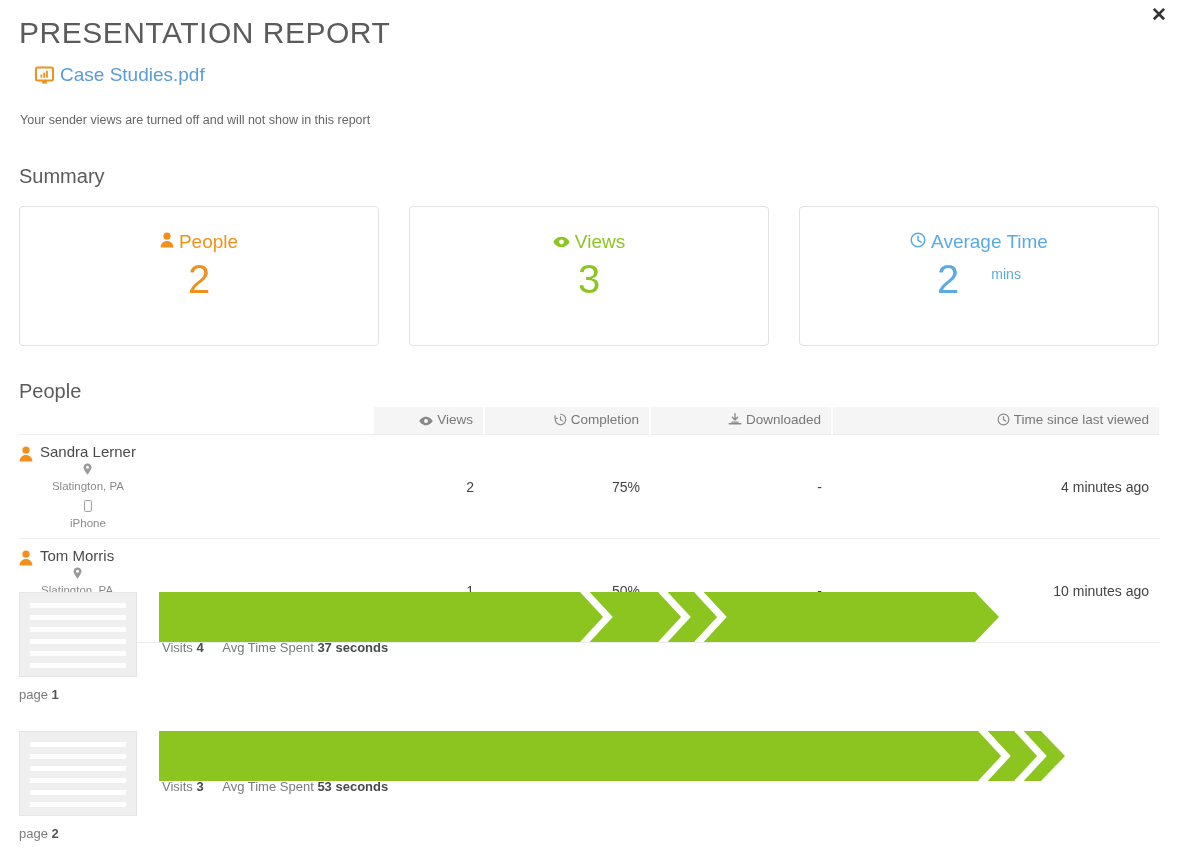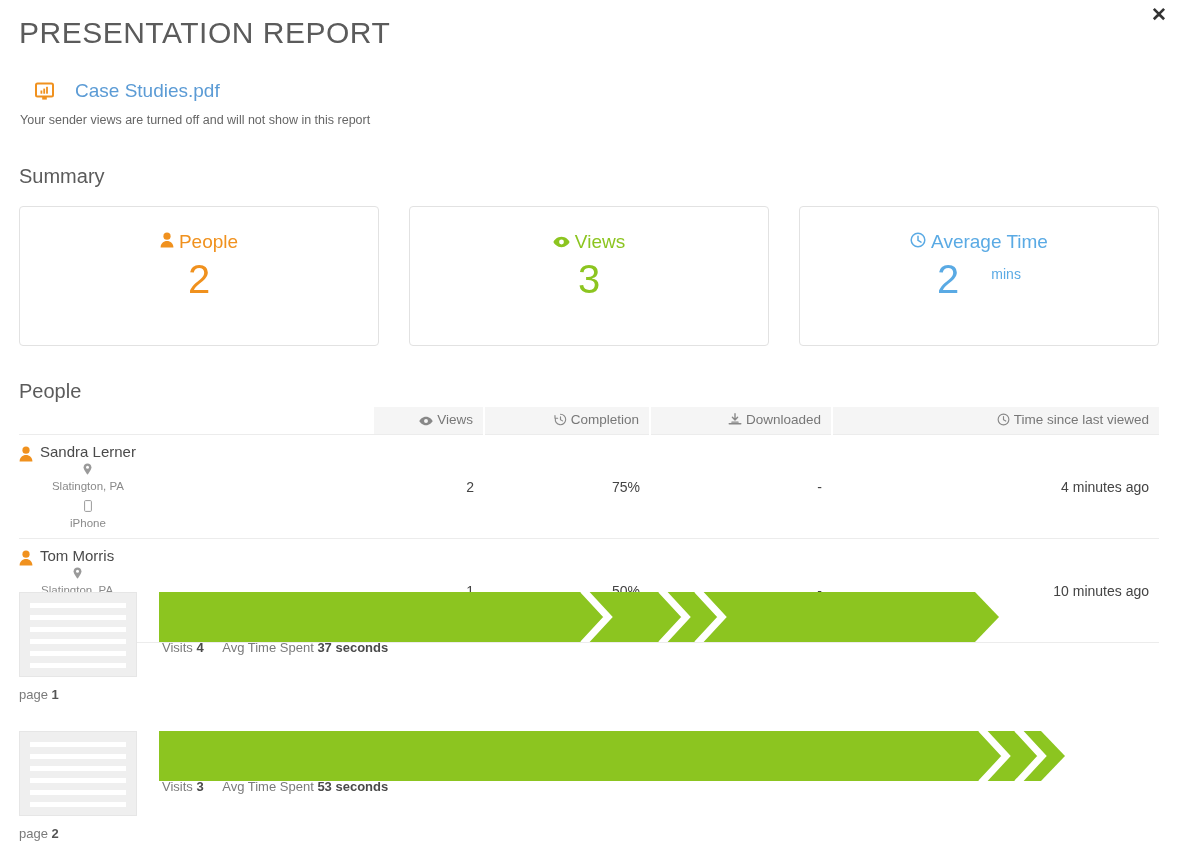--- a/index.html
+++ b/index.html
@@ -37,24 +37,24 @@
     position: absolute;
     left: 19px; top: 16px;
     font-size: 30px;
     font-weight: normal;
     letter-spacing: 0.5px;
     color: #5b5b5b;
     margin: 0;
   }
   .file-row {
     position: absolute;
-    left: 19px; top: 80px;
+    left: 19px; top: 64px;
     display: flex;
     align-items: center;
-    gap: 21px;
+    gap: 6px;
     padding-left: 16px;
   }
   .file-icon {
     width: 19px; height: 19px;
     display: block;
   }
   .file-name {
     font-size: 19px;
     color: #5b9bd5;
     text-decoration: none;

